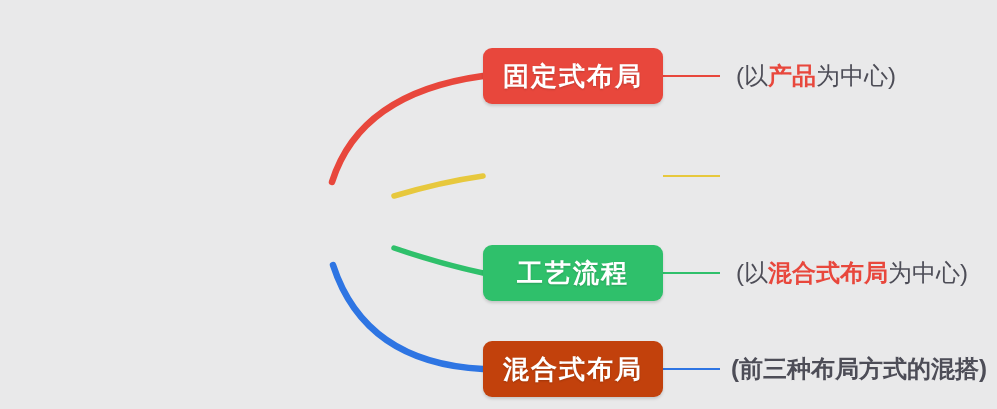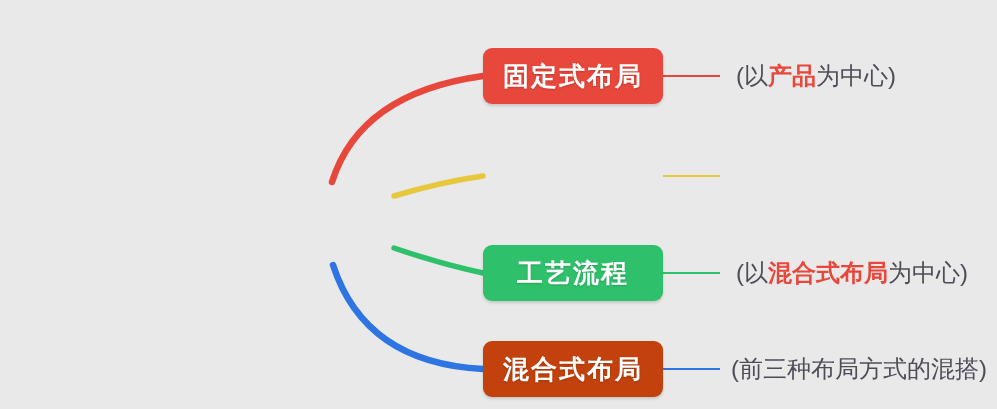--- a/index.html
+++ b/index.html
@@ -50,15 +50,15 @@
 
   <div class="node b0" style="background-color: rgb(232, 71, 60);">固定式布局</div>
   <div class="node b2" style="background-color: rgb(47, 192, 107);">工艺流程</div>
   <div class="node b3" style="background-color: #c2410c;">混合式布局</div>
 
   <div class="note n0" style="color: rgb(77, 77, 87);"><span>(以</span><span class="hl" style="color: rgb(232, 71, 60);">产品</span><span>为中心)</span></div>
 
 
   <div class="note n2" style="color: rgb(77, 77, 87);"><span>(以</span><span class="hl" style="color: rgb(232, 71, 60);">混合式布局</span><span>为中心)</span></div>
 
-  <div class="note n3" style="color: rgb(77, 77, 87);"><span>(前三种布局方式的混搭)</span><span class="hl" style="color: rgb(232, 71, 60);"></span><span></span></div>
+  <div class="note n3" style="color: rgb(77, 77, 87); font-weight: bold;"><span>(前三种布局方式的混搭)</span><span class="hl" style="color: rgb(232, 71, 60);"></span><span></span></div>
 
 </div>
 
 </body></html>

